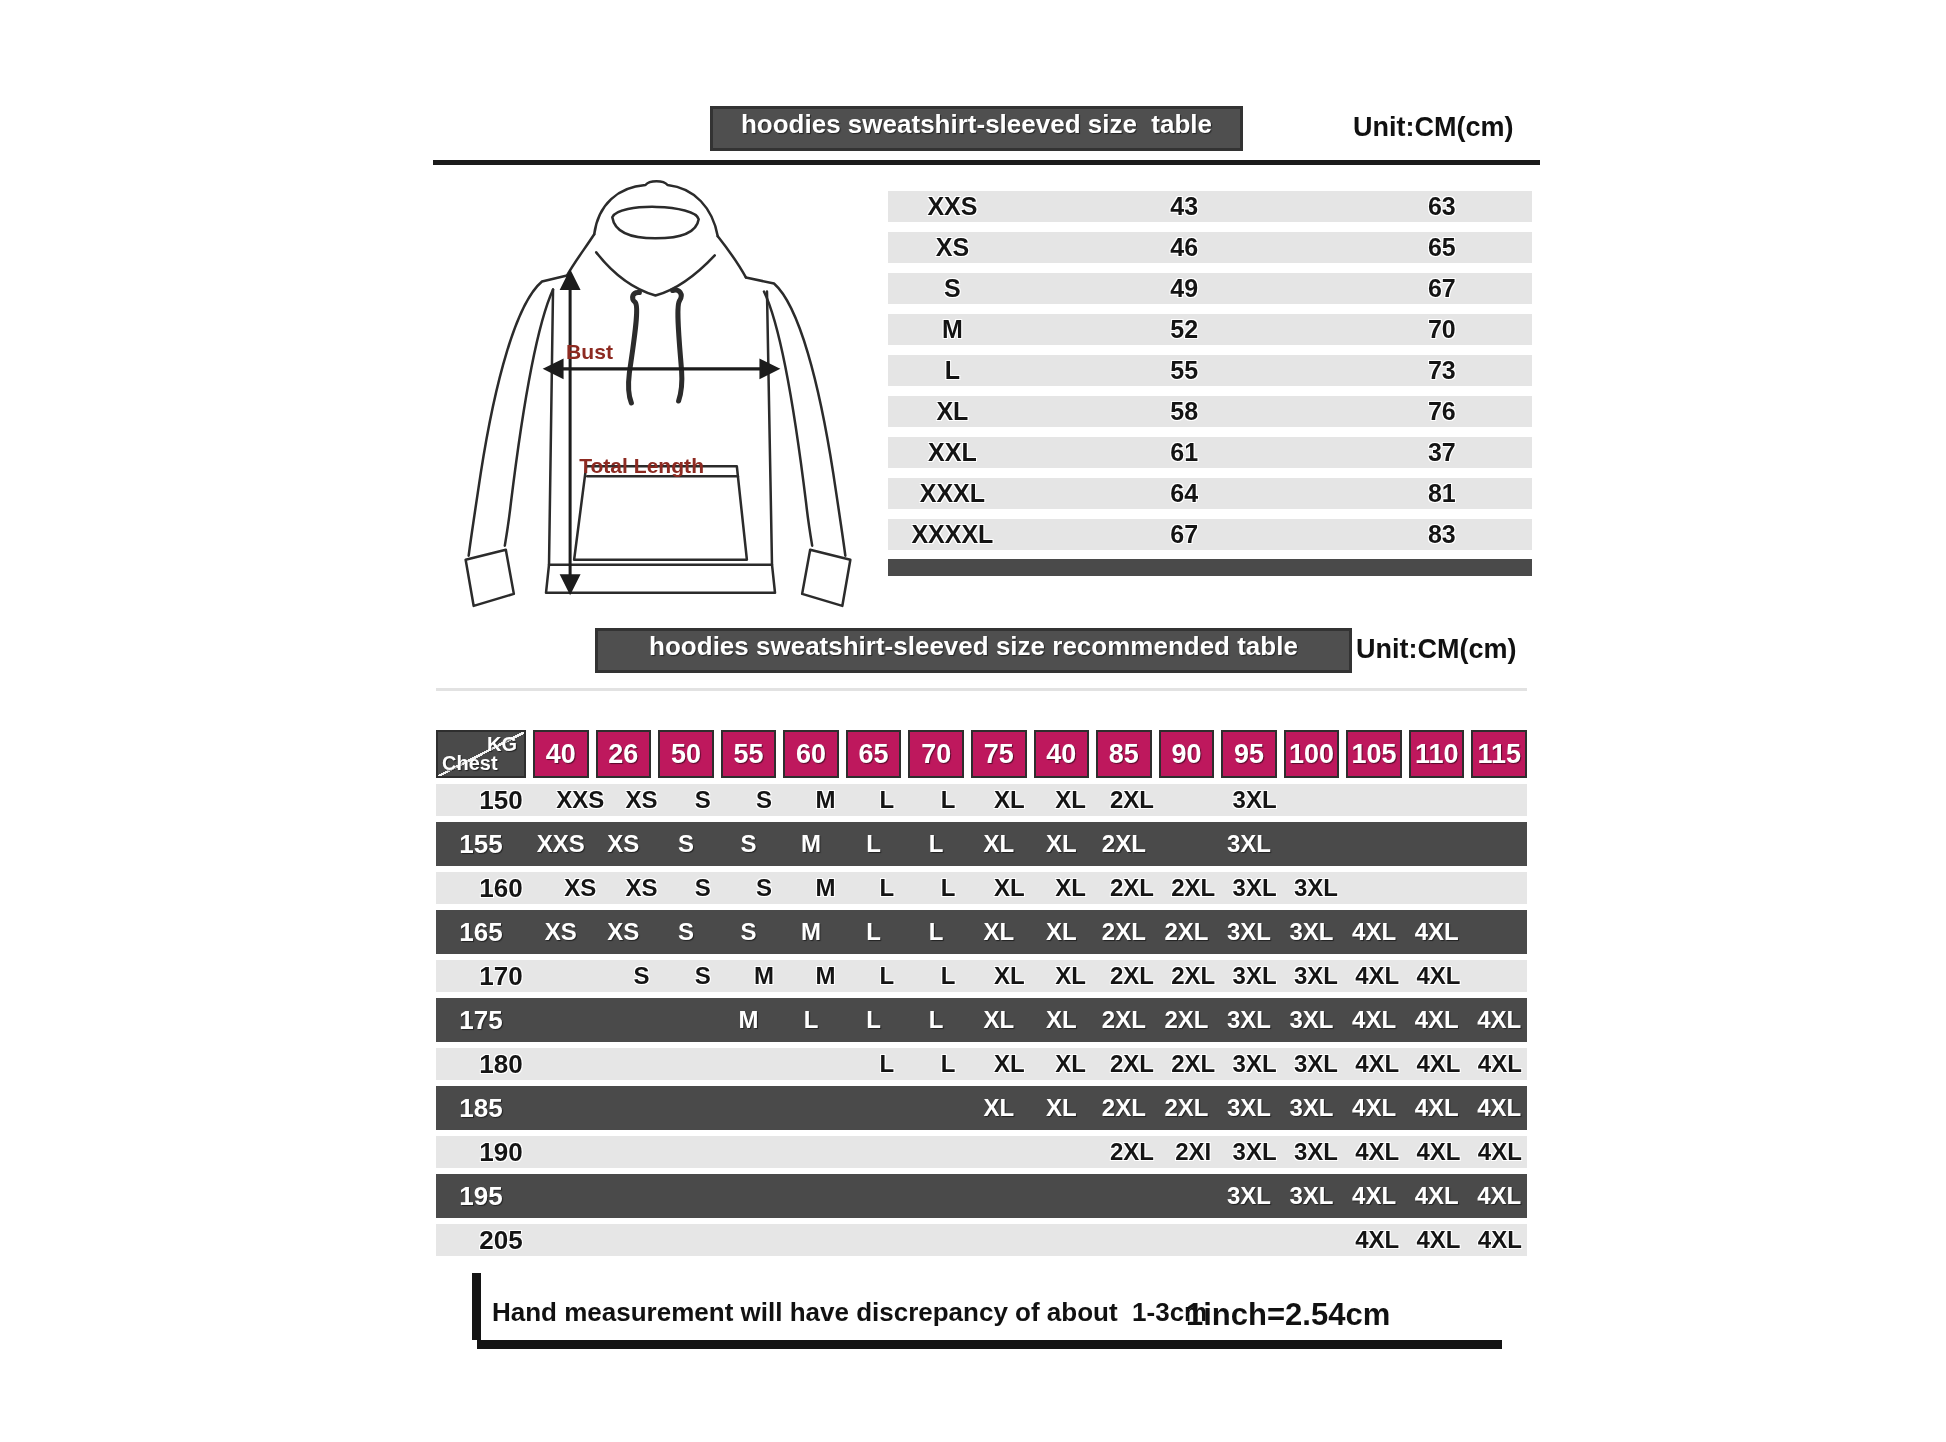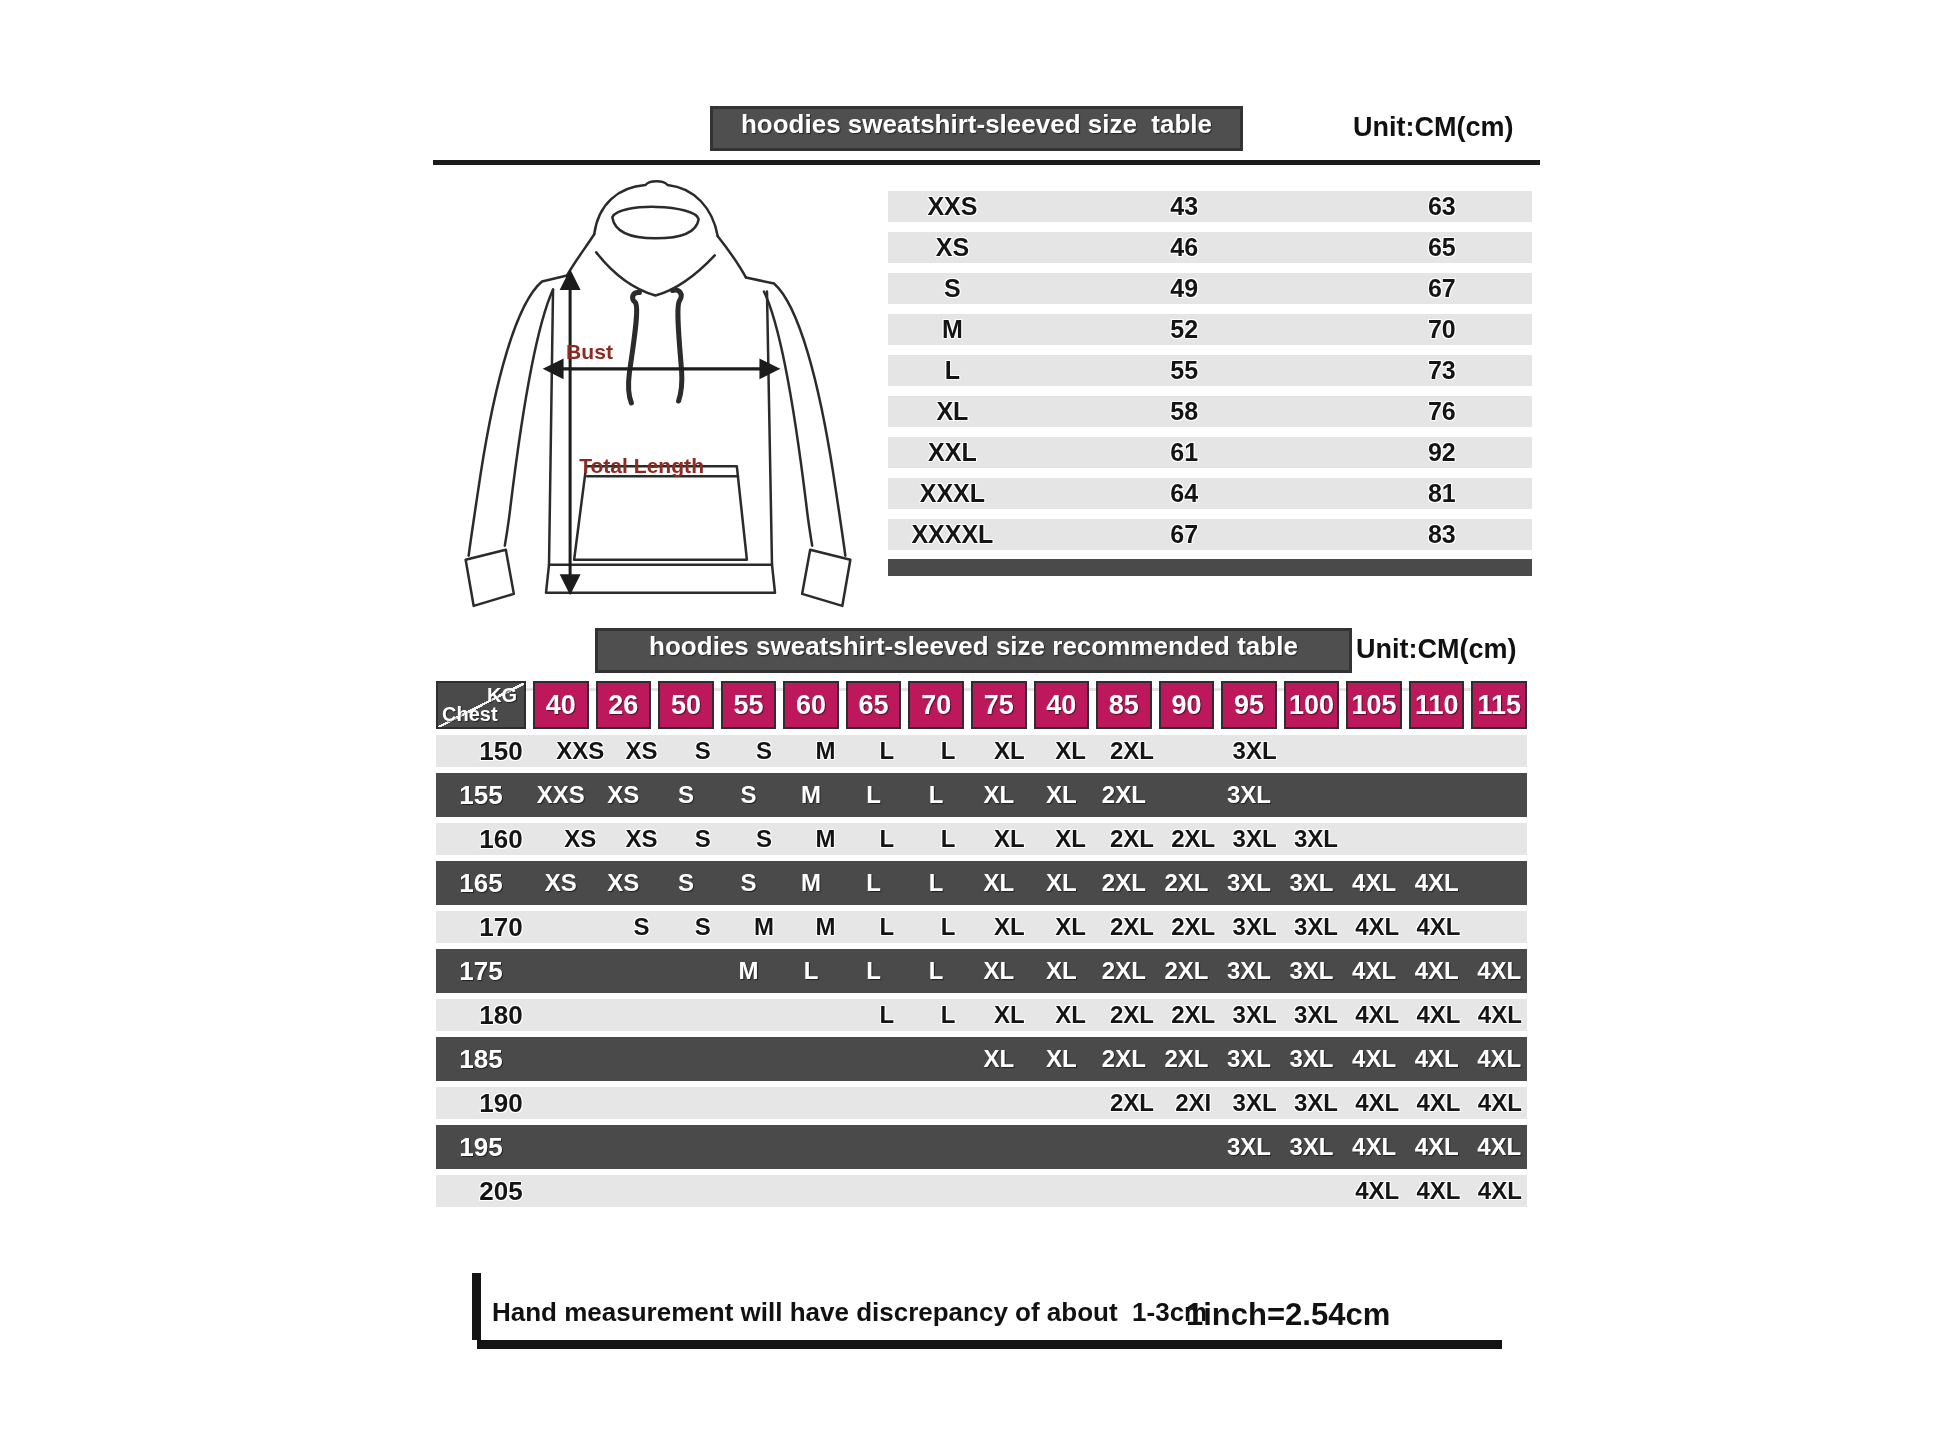--- a/index.html
+++ b/index.html
@@ -26,21 +26,21 @@
   
   #size-table{position:absolute;left:888px;top:181px;width:644px;}
   .st-grid{display:grid;grid-template-columns:20% 52% 28%;align-items:center;text-align:center;}
   .st-header{height:34px;background:#4a4a4a;color:#fff;font-weight:bold;font-size:25px;
              text-shadow:1px 1px 1px rgba(0,0,0,.55);}
   .st-row{height:31px;margin-top:10px;background:#e5e5e5;font-weight:bold;font-size:25px;color:#141414;
           text-shadow:-1px -1px 0 #fff,1px -1px 0 #fff,-1px 1px 0 #fff,1px 1px 0 #fff;}
   .st-bottom{height:17px;margin-top:9px;background:#4a4a4a;}
 
   
-  #reco{position:absolute;left:436px;top:681px;width:1091px;}
+  #reco{position:absolute;left:436px;top:730px;width:1091px;}
   .reco-grid{display:grid;grid-template-columns:90px repeat(16,1fr);column-gap:7px;
              align-items:center;text-align:center;}
   #reco-header{height:48px;}
   .reco-hcell{background:#be185d;border:2px solid #2e2e2e;height:44px;color:#fff;
               font-weight:bold;font-size:27px;display:flex;align-items:center;justify-content:center;
               text-shadow:1px 1px 1px rgba(0,0,0,.55);}
   .corner{position:relative;
           background:#4a4a4a linear-gradient(to bottom right,rgba(0,0,0,0) 48.8%,#f2f2f2 48.8%,#f2f2f2 52%,rgba(0,0,0,0) 52%);}
   .corner .kg{position:absolute;top:1px;right:7px;font-size:20px;}
   .corner .hl{position:absolute;bottom:1px;left:4px;font-size:20px;}
@@ -139,21 +139,21 @@
           <div class="st-cell">73</div>
         </div>
         <div class="st-grid st-row">
           <div class="st-cell">XL</div>
           <div class="st-cell">58</div>
           <div class="st-cell">76</div>
         </div>
         <div class="st-grid st-row">
           <div class="st-cell">XXL</div>
           <div class="st-cell">61</div>
-          <div class="st-cell">92</div>
+          <div class="st-cell">37</div>
         </div>
         <div class="st-grid st-row">
           <div class="st-cell">XXXL</div>
           <div class="st-cell">64</div>
           <div class="st-cell">81</div>
         </div>
         <div class="st-grid st-row">
           <div class="st-cell">XXXXL</div>
           <div class="st-cell">67</div>
           <div class="st-cell">83</div>

